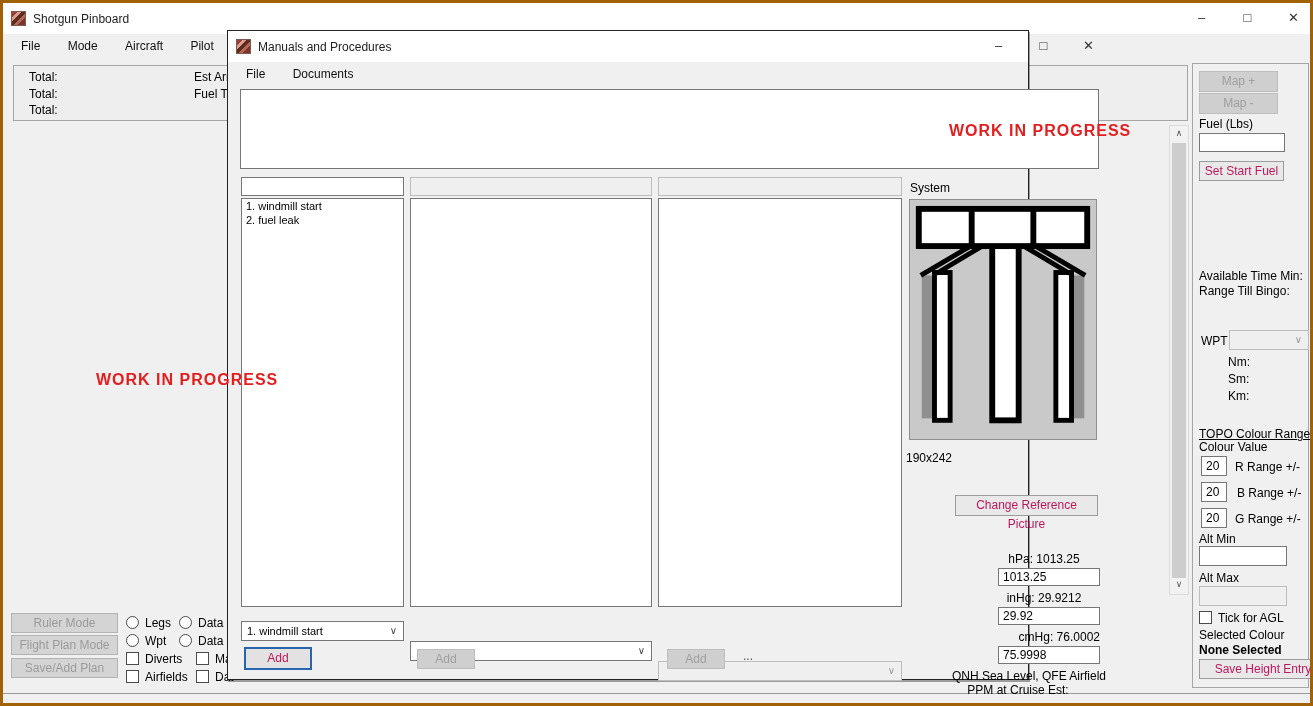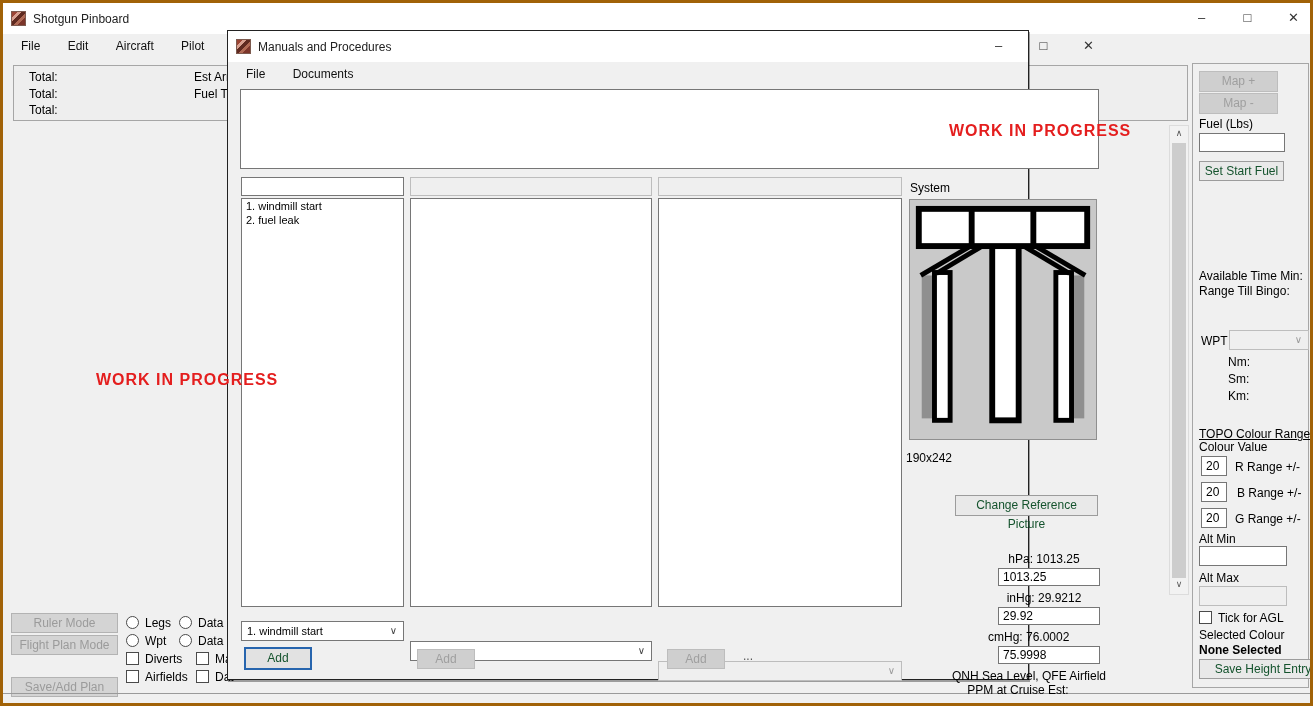--- a/index.html
+++ b/index.html
@@ -9,21 +9,21 @@
   .lbl { white-space:nowrap; }
   
   .titlebar { background:#fff; }
   .win-title { font-size:12px; color:#222; }
   .win-btn { width:45px; text-align:center; color:#333; font-size:13px; line-height:30px; cursor:default; }
   .appicon { width:15px; height:15px; border:1px solid #7d5a4f;
      background:linear-gradient(135deg,#9c4434 0 22%,#d8a090 22% 38%,#5f2a20 38% 55%,#b06a55 55% 70%,#7c352a 70% 100%); }
   
   .menu-item { display:inline-block; padding:5px 12px; font-size:12px; color:#111; }
   
-  .btn { border:1px solid #9c9c9c; background:#e9e9e9; text-align:center; font-size:12px; color:#14532d; }
+  .btn { border:1px solid #9c9c9c; background:#e9e9e9; text-align:center; font-size:12px; color:#be185d; }
   .btn.dis { background:#d4d4d4; border-color:#b3b3b3; color:#9b9b9b; }
   .btn.dis2 { background:#cfcfcf; border-color:#bdbdbd; color:#9f9f9f; }
   .tb { background:#fff; border:1px solid #767676; font-size:12px; padding:1px 4px; font-family:"Liberation Sans",sans-serif; }
   .tb.dis { background:#efefef; border-color:#bdbdbd; }
   .listbox { background:#fff; border:1px solid #767676; font-size:11px; overflow:hidden; }
   .listbox .li { padding:1px 4px; }
   .combo { background:#fff; border:1px solid #767676; font-size:11px; line-height:18px; padding-left:5px; position:relative; }
   .combo.dis { background:#efefef; border-color:#bdbdbd; color:#777; }
   .combo .chev { position:absolute; right:6px; top:0; color:#444; font-size:10px; }
   .combo.dis .chev { color:#9a9a9a; }
@@ -47,21 +47,21 @@
   <div class="abs titlebar" style="left:0;top:0;width:1311px;height:31px;">
     <div class="abs appicon" style="left:8px;top:8px;"></div>
     <div class="abs win-title lbl" style="left:30px;top:9px;">Shotgun Pinboard</div>
     <div class="abs win-btn" style="left:1176px;top:0;">–</div>
     <div class="abs win-btn" style="left:1222px;top:0;">□</div>
     <div class="abs win-btn" style="left:1268px;top:0;">✕</div>
   </div>
 
   <div class="abs" style="left:6px;top:31px;height:25px;">
     <span class="menu-item">File</span>
-    <span class="menu-item">Edit</span>
+    <span class="menu-item">Mode</span>
     <span class="menu-item">Aircraft</span>
     <span class="menu-item">Pilot</span>
     <span class="menu-item">Custo</span>
   </div>
 
   <div class="abs group" style="left:10px;top:62px;width:1175px;height:56px;background:#eeeeee;">
     <div class="abs lbl" style="left:15px;top:4px;">Total:</div>
     <div class="abs lbl" style="left:15px;top:21px;">Total:</div>
     <div class="abs lbl" style="left:15px;top:37px;">Total:</div>
     <div class="abs lbl" style="left:180px;top:4px;">Est Arriv</div>
@@ -105,21 +105,21 @@
   <div class="abs lbl" style="left:1196px;top:568px;">Alt Max</div>
   <input class="abs tb dis" style="left: 1196px; top: 583px; width: 88px; height: 20px;" value="">
   <div class="abs checkbox" style="left:1196px;top:608px;"></div>
   <div class="abs lbl" style="left:1215px;top:608px;text-align:right;">Tick for AGL</div>
   <div class="abs lbl" style="left:1196px;top:625px;">Selected Colour</div>
   <div class="abs lbl" style="left:1196px;top:640px;font-weight:bold;">None Selected</div>
   <div class="abs btn" style="left:1196px;top:656px;width:128px;height:20px;line-height:18px;">Save Height Entry</div>
 
   <div class="abs btn dis" style="left:8px;top:610px;width:107px;height:20px;line-height:18px;">Ruler Mode</div>
   <div class="abs btn dis" style="left:8px;top:632px;width:107px;height:20px;line-height:18px;">Flight Plan Mode</div>
-  <div class="abs btn dis" style="left:8px;top:674px;width:107px;height:20px;line-height:18px;text-align:center;">Save/Add Plan</div>
+  <div class="abs btn dis" style="left:8px;top:655px;width:107px;height:20px;line-height:18px;text-align:center;">Save/Add Plan</div>
 
   <div class="abs radio" style="left:123px;top:613px;"></div>
   <div class="abs lbl" style="left:142px;top:613px;">Legs</div>
   <div class="abs radio" style="left:176px;top:613px;"></div>
   <div class="abs lbl" style="left:195px;top:613px;">Data</div>
   <div class="abs radio" style="left:123px;top:631px;"></div>
   <div class="abs lbl" style="left:142px;top:631px;">Wpt</div>
   <div class="abs radio" style="left:176px;top:631px;"></div>
   <div class="abs lbl" style="left:195px;top:631px;">Data</div>
   <div class="abs checkbox" style="left:123px;top:649px;"></div>
@@ -187,21 +187,21 @@
         <line x1="118" y1="47" x2="163" y2="74" stroke="#000" stroke-width="5"></line>
       </svg>
     </div>
     <div class="abs lbl" style="left:678px;top:420px;">190x242</div>
     <div class="abs btn" style="left:727px;top:416px;width:143px;height:21px;line-height:19px;margin-top:48px;">Change Reference Picture</div>
 
     <div class="abs lbl" style="left:760px;top:521px;width:112px;text-align:center;">hPa: 1013.25</div>
     <input class="abs tb" style="left: 770px; top: 537px; width: 102px; height: 18px;" value="1013.25">
     <div class="abs lbl" style="left:760px;top:560px;width:112px;text-align:center;">inHg: 29.9212</div>
     <input class="abs tb" style="left: 770px; top: 576px; width: 102px; height: 18px;" value="29.92">
-    <div class="abs lbl" style="left:760px;top:599px;width:112px;text-align:left;">cmHg: 76.0002</div>
+    <div class="abs lbl" style="left:760px;top:599px;width:112px;text-align:right;">cmHg: 76.0002</div>
     <input class="abs tb" style="left: 770px; top: 615px; width: 102px; height: 18px;" value="75.9998">
     <div class="abs lbl" style="left:620px;top:638px;width:258px;text-align:right;">QNH Sea Level, QFE Airfield</div>
 
     <div class="abs combo" style="left:13px;top:590px;width:163px;height:20px;">
       <span>1. windmill start</span><span class="chev">∨</span>
     </div>
     <div class="abs combo" style="left:182px;top:590px;width:242px;height:20px;">
       <span></span><span class="chev">∨</span>
     </div>
     <div class="abs combo dis" style="left:430px;top:590px;width:244px;height:20px;">

